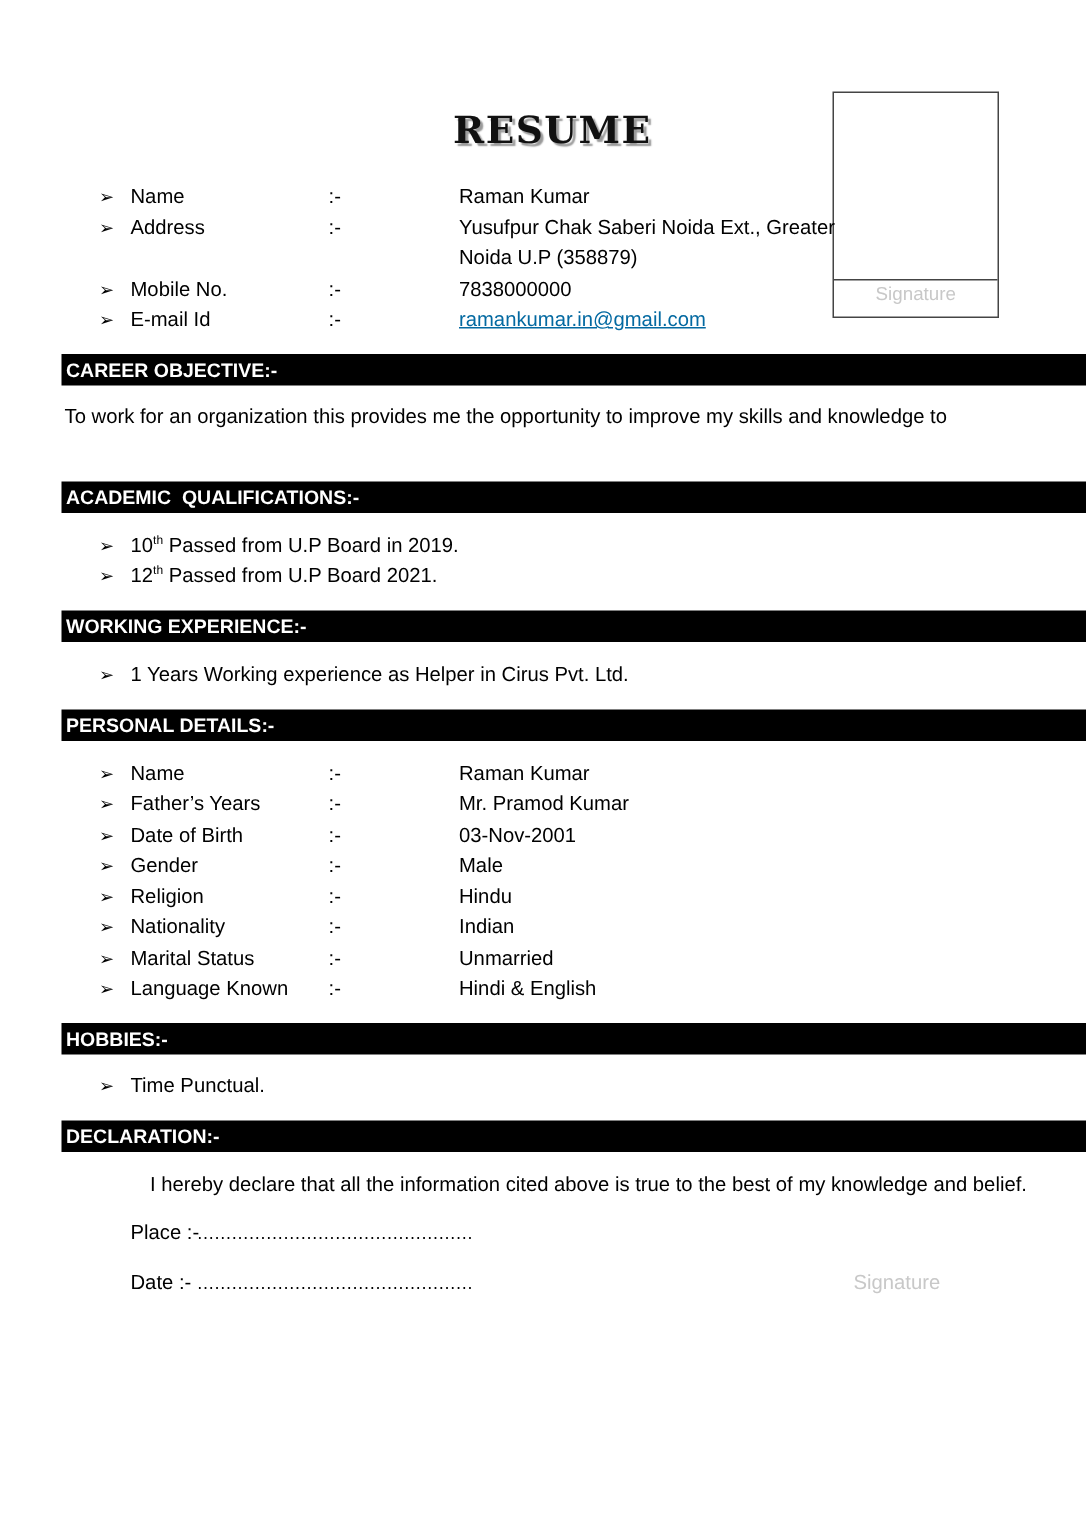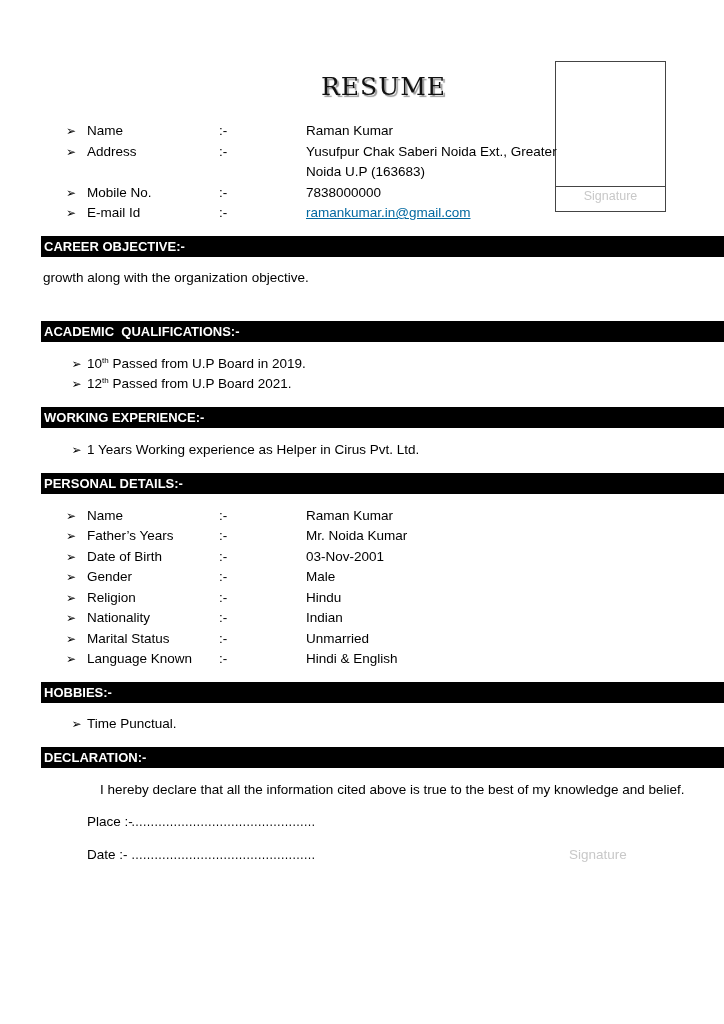--- a/index.html
+++ b/index.html
@@ -1,34 +1,34 @@
 <!DOCTYPE html>
 <html><head>
 <meta charset="utf-8">
 <style>
   html, body { margin:0; padding:0; background:#fff; }
   body { width:724px; height:1024px; position:relative; overflow:hidden;
          font-family:"Liberation Sans", sans-serif; color:#000; font-size:13.5px; }
-  .title { position:absolute; left:321px; top:72px; font-family:"DejaVu Serif", serif;
-           font-size:25px; font-weight:normal; letter-spacing:1px; color:#111;
+  .title { position:absolute; left:302px; top:72px; font-family:"DejaVu Serif", serif;
+           font-size:25px; font-weight:bold; letter-spacing:1px; color:#111;
            text-shadow:2px 2px 1px #999; }
   .photo-box { position:absolute; left:555px; top:61px; width:111px; height:151px;
                border:1.3px solid #444; box-sizing:border-box; }
   .photo-area { position:absolute; left:0; top:0; right:0; height:124px; border-bottom:1.3px solid #444; }
   .photo-sig { position:absolute; left:0; right:0; top:127px; text-align:center; color:#c8c8c8; font-size:12.5px; }
   .row { position:absolute; left:66px; height:20px; line-height:20px; white-space:nowrap; }
   .row .bullet { position:absolute; left:0; top:0; font-size:12px; }
   .row .lbl { position:absolute; left:21px; top:0; }
   .row .sep { position:absolute; left:153px; top:0; }
   .row .val { position:absolute; left:240px; top:0; }
   .email { color:#0369a1; text-decoration:underline; }
   .bar { position:absolute; left:41px; width:712px; height:21px; background:#000; color:#fff;
          font-weight:bold; font-size:13px; line-height:21px; padding-left:3px; box-sizing:border-box; white-space:pre; }
   .para { position:absolute; left:43px; width:640px; line-height:20.5px; }
-  .item { position:absolute; left:66px; line-height:20px; white-space:nowrap;text-align:center; }
+  .item { position:absolute; left:66px; line-height:20px; white-space:nowrap; }
   .item .bullet { display:inline-block; width:21px; font-size:12px; }
   sup { font-size:8px; vertical-align:super; line-height:0; }
   .decl { position:absolute; left:88px; line-height:20px; white-space:nowrap;margin-left:12px; }
   .foot { position:absolute; left:43px; line-height:20px; white-space:nowrap;margin-left:44px; }
   .dots { position:absolute; left:131px; line-height:20px; white-space:nowrap; letter-spacing:-0.5px; font-size:12px; }
   .sig-foot { position:absolute; left:569px; color:#c8c8c8; line-height:20px; }
 </style>
 </head>
 <body>
 
@@ -45,38 +45,38 @@
   <span class="sep">:-</span>
   <span class="val">Raman Kumar</span>
 </div>
 <div class="row" style="top:142px">
   <span class="bullet">➢</span>
   <span class="lbl">Address</span>
   <span class="sep">:-</span>
   <span class="val">Yusufpur Chak Saberi Noida Ext., Greater</span>
 </div>
 <div class="row" style="top:162px">
-  <span class="val">Noida U.P (163683)</span>
+  <span class="val">Noida U.P (358879)</span>
 </div>
 <div class="row" style="top:183px">
   <span class="bullet">➢</span>
   <span class="lbl">Mobile No.</span>
   <span class="sep">:-</span>
   <span class="val">7838000000</span>
 </div>
 <div class="row" style="top:203px">
   <span class="bullet">➢</span>
   <span class="lbl">E-mail Id</span>
   <span class="sep">:-</span>
   <span class="val email">ramankumar.in@gmail.com</span>
 </div>
 
 <div class="bar" style="top:236px">CAREER OBJECTIVE:-</div>
 <div class="para" style="top:268px">
-  <div>growth along with the organization objective.</div>
+  <div>To work for an organization this provides me the opportunity to improve my skills and knowledge to</div>
 </div>
 
 <div class="bar" style="top:321px">ACADEMIC  QUALIFICATIONS:-</div>
 <div class="item" style="top:354px">
   <span class="bullet">➢</span><span>10</span><sup>th</sup><span> Passed from U.P Board in 2019.</span>
 </div>
 <div class="item" style="top:374px">
   <span class="bullet">➢</span><span>12</span><sup>th</sup><span> Passed from U.P Board 2021.</span>
 </div>
 
@@ -90,21 +90,21 @@
     <div class="row" style="top: 505.5px;">
       <span class="bullet">➢</span>
       <span class="lbl">Name</span>
       <span class="sep">:-</span>
       <span class="val">Raman Kumar</span>
     </div>
     <div class="row" style="top: 526px;">
       <span class="bullet">➢</span>
       <span class="lbl">Father’s Years</span>
       <span class="sep">:-</span>
-      <span class="val">Mr. Noida Kumar</span>
+      <span class="val">Mr. Pramod Kumar</span>
     </div>
     <div class="row" style="top: 546.5px;">
       <span class="bullet">➢</span>
       <span class="lbl">Date of Birth</span>
       <span class="sep">:-</span>
       <span class="val">03-Nov-2001</span>
     </div>
     <div class="row" style="top: 567px;">
       <span class="bullet">➢</span>
       <span class="lbl">Gender</span>

